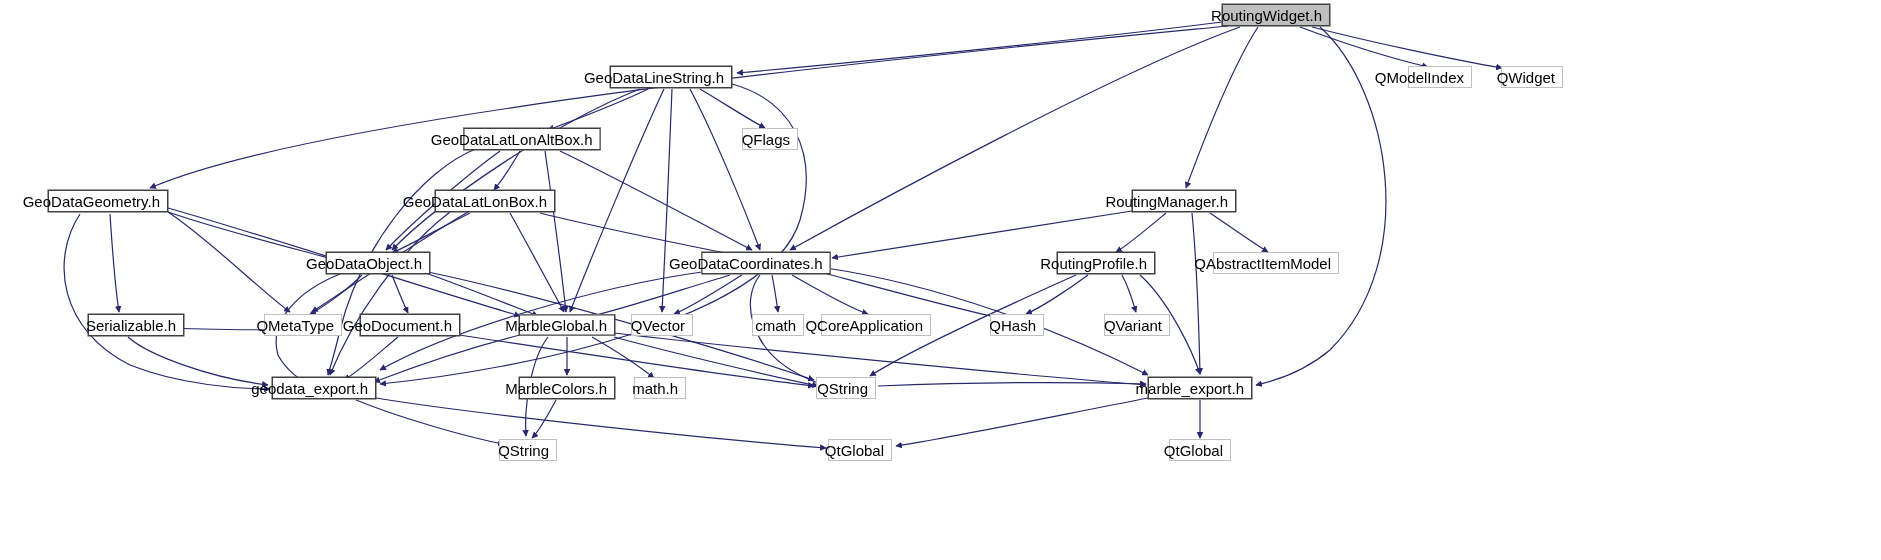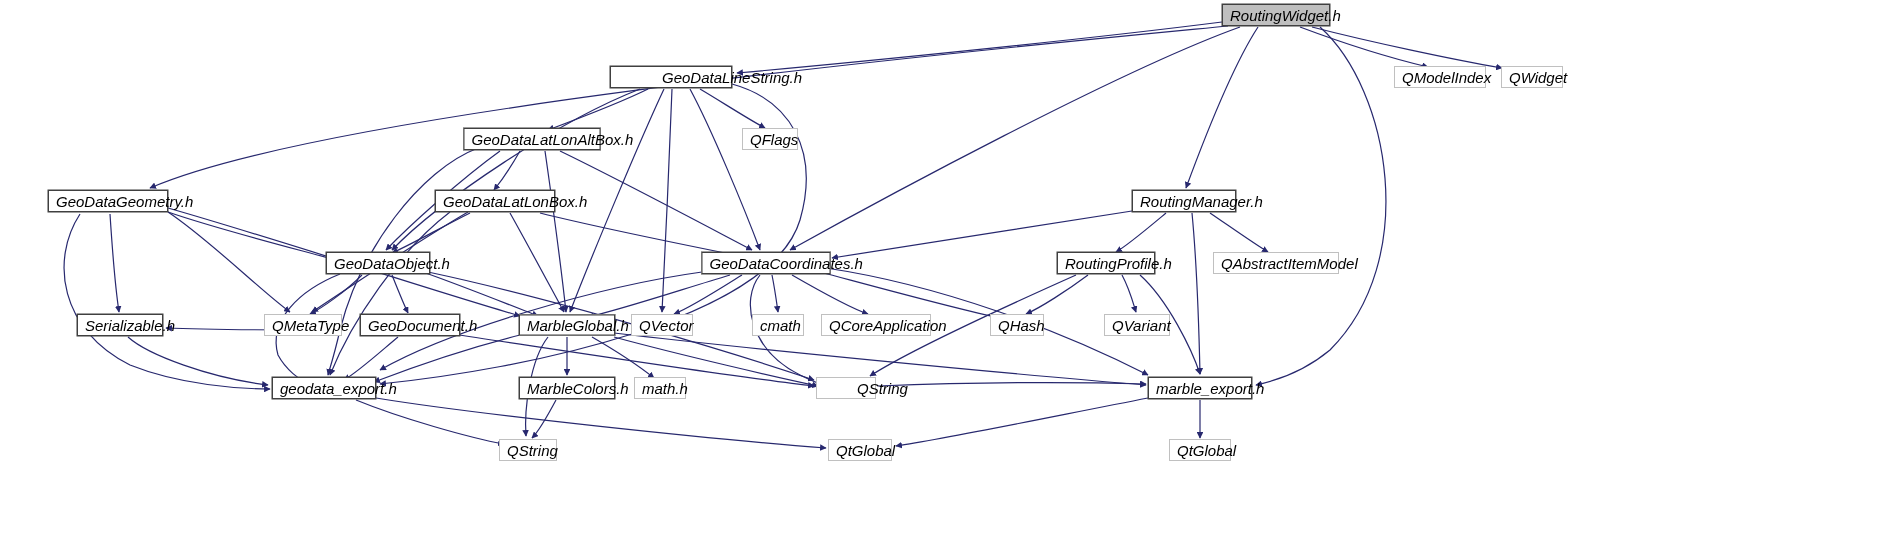--- a/index.html
+++ b/index.html
@@ -21,29 +21,28 @@
     top: 0;
     width: 1881px;
     height: 560px;
     pointer-events: none;
   }
   .node {
     position: absolute;
     box-sizing: border-box;
     display: flex;
     align-items: center;
-    justify-content: flex-start;
+    justify-content: flex-end;
     white-space: nowrap;
     font-size: 15px;
     line-height: 1;
     color: #000000;
     background: #ffffff;
     transform: translate(-50%, -50%);
     letter-spacing: 0px;
-    font-style: italic;
   }
   .node.internal {
     border: 1px solid #404040;
     box-shadow: 0 0 0 0.5px #404040;
   }
   .node.external {
     border: 1px solid #c0c0c0;
   }
   .node.root {
     border: 1px solid #404040;
@@ -132,21 +131,21 @@
         <path d="M1148,398 C1060,415 950,438 896,446" fill="none" stroke="#27286e" stroke-width="1.2" marker-end="url(#arrow)"></path>
         <path d="M128,337 C148,355 210,378 268,385" fill="none" stroke="#27286e" stroke-width="1.2" marker-end="url(#arrow)"></path>
         <path d="M878,386 C980,382 1080,382 1146,384" fill="none" stroke="#27286e" stroke-width="1.2" marker-end="url(#arrow)"></path>
       </g>
   </svg>
 
   <div id="nodes-layer">
       <div class="node root" style="left: 1276px; top: 15px; width: 108px; height: 22px; background: rgb(191, 191, 191);">
         <span class="node-label">RoutingWidget.h</span>
       </div>
-      <div class="node external" style="left: 1440px; top: 77px; width: 92px; height: 22px;">
+      <div class="node external" style="left: 1440px; top: 77px; width: 64px; height: 22px;">
         <span class="node-label">QModelIndex</span>
       </div>
       <div class="node external" style="left: 1532px; top: 77px; width: 62px; height: 22px;">
         <span class="node-label">QWidget</span>
       </div>
       <div class="node internal" style="left: 671px; top: 77px; width: 122px; height: 22px; padding-left: 44px;">
         <span class="node-label">GeoDataLineString.h</span>
       </div>
       <div class="node external" style="left: 770px; top: 139px; width: 56px; height: 22px;">
         <span class="node-label">QFlags</span>
@@ -168,21 +167,21 @@
       </div>
       <div class="node internal" style="left: 766px; top: 263px; width: 129px; height: 22px;">
         <span class="node-label">GeoDataCoordinates.h</span>
       </div>
       <div class="node internal" style="left: 1106px; top: 263px; width: 98px; height: 22px;">
         <span class="node-label">RoutingProfile.h</span>
       </div>
       <div class="node external" style="left: 1276px; top: 263px; width: 126px; height: 22px;">
         <span class="node-label">QAbstractItemModel</span>
       </div>
-      <div class="node internal" style="left: 120px; top: 325px; width: 86px; height: 22px;">
+      <div class="node internal" style="left: 136px; top: 325px; width: 96px; height: 22px;">
         <span class="node-label">Serializable.h</span>
       </div>
       <div class="node external" style="left: 303px; top: 325px; width: 78px; height: 22px;">
         <span class="node-label">QMetaType</span>
       </div>
       <div class="node internal" style="left: 410px; top: 325px; width: 100px; height: 22px;">
         <span class="node-label">GeoDocument.h</span>
       </div>
       <div class="node internal" style="left: 567px; top: 325px; width: 96px; height: 21px;">
         <span class="node-label">MarbleGlobal.h</span>

